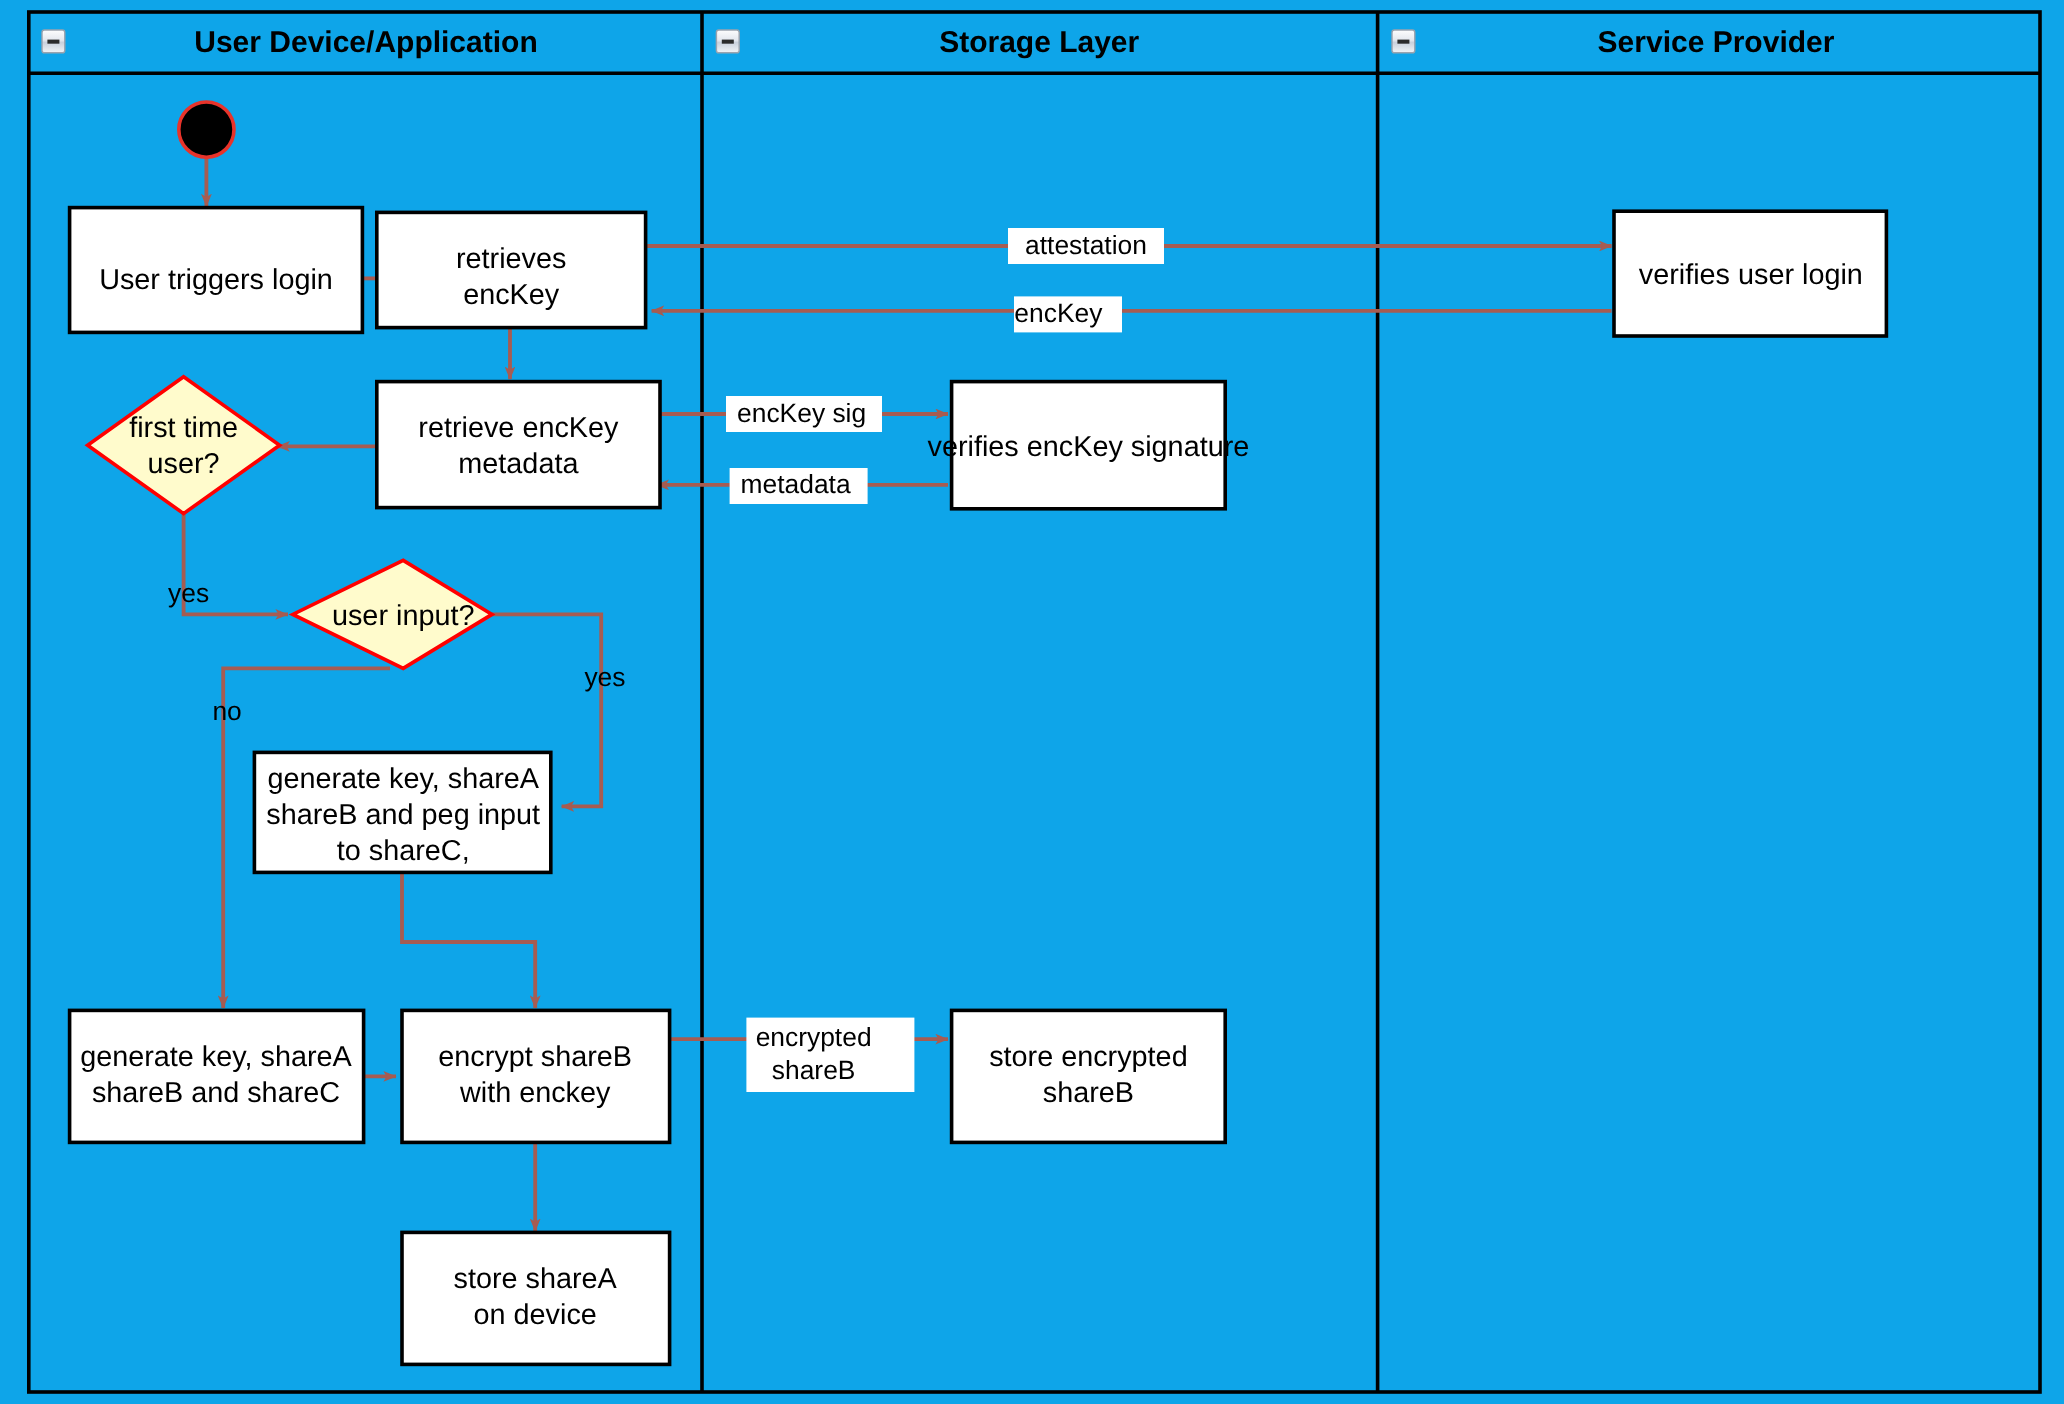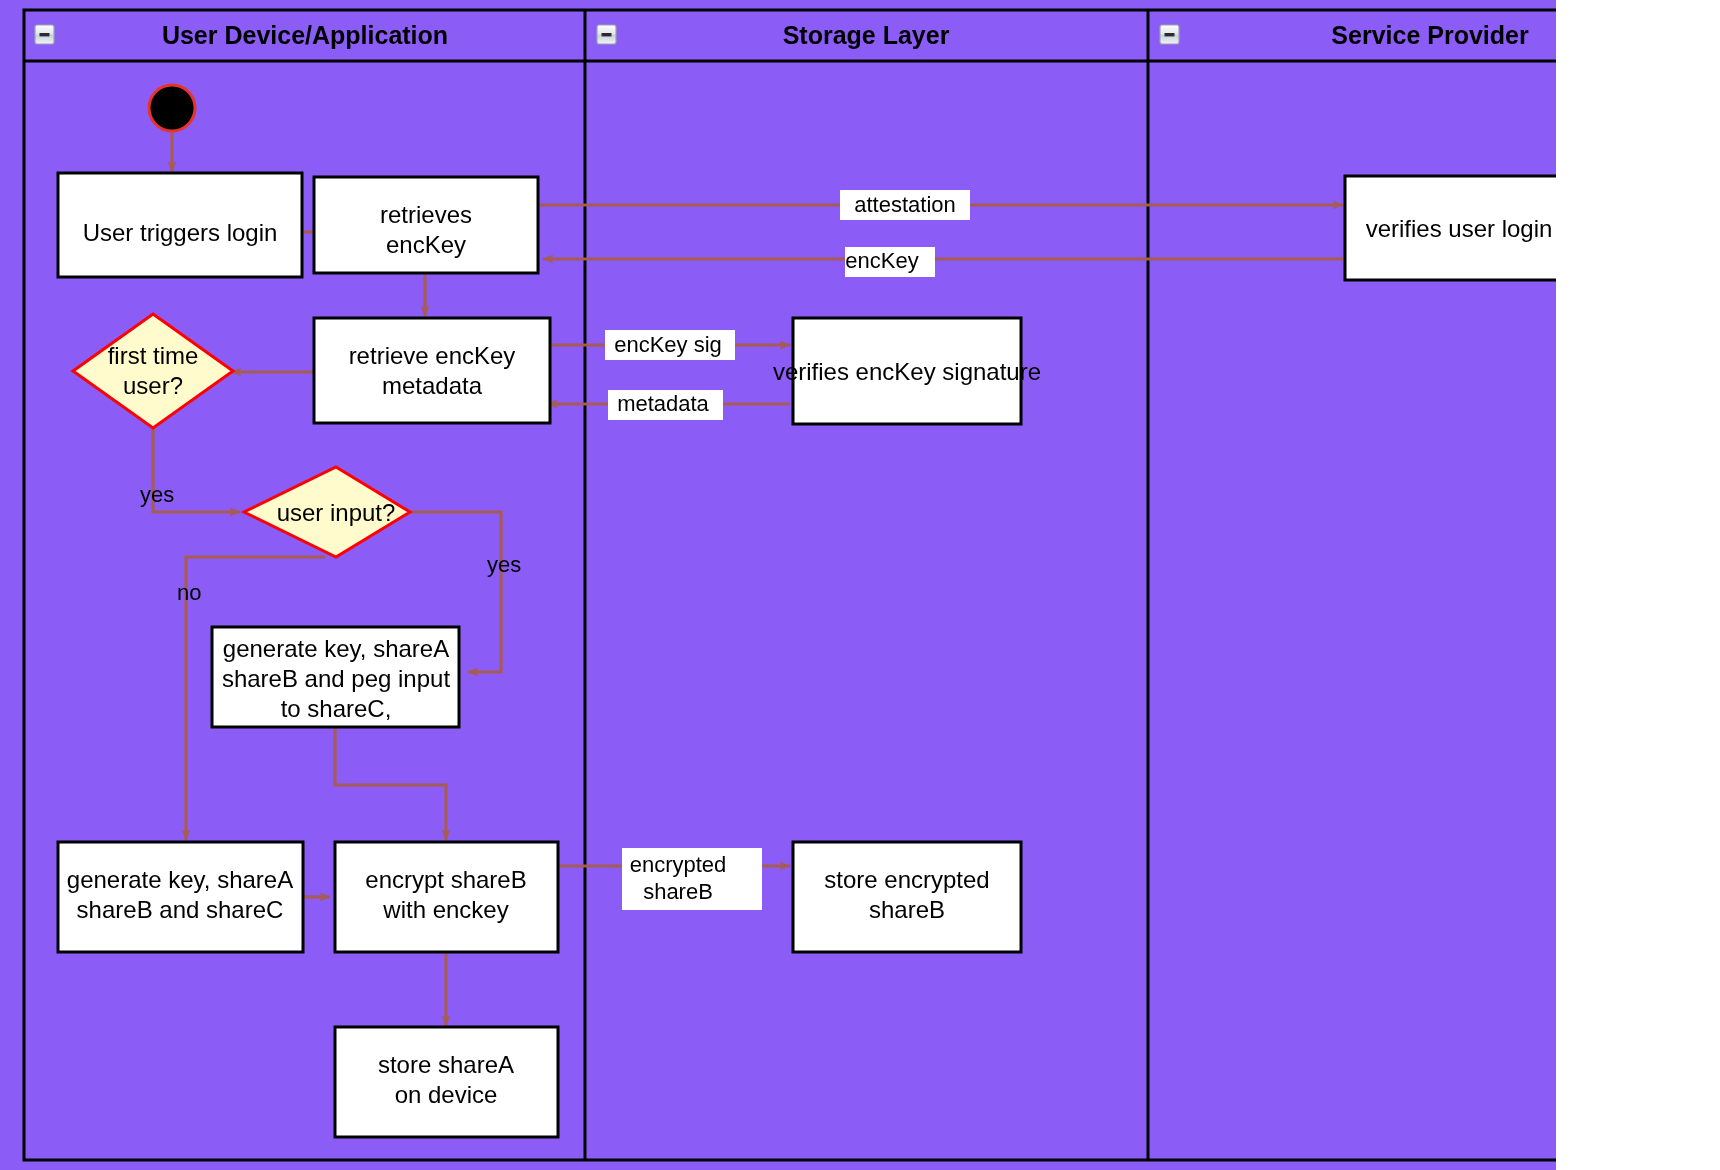--- a/index.html
+++ b/index.html
@@ -5,23 +5,23 @@
   html, body {
     margin: 0;
     padding: 0;
     background: #ffffff;
   }
   body {
     font-family: "Liberation Sans", "DejaVu Sans", sans-serif;
   }
   #canvas {
     position: relative;
-    width: 1556px;
+    width: 1720px;
     height: 1170px;
-    background: #8b5cf6;
+    background: #0ea5e9;
     overflow: hidden;
   }
   svg.layer {
     position: absolute;
     top: 0;
     left: 0;
     width: 1720px;
     height: 1170px;
   }
   

